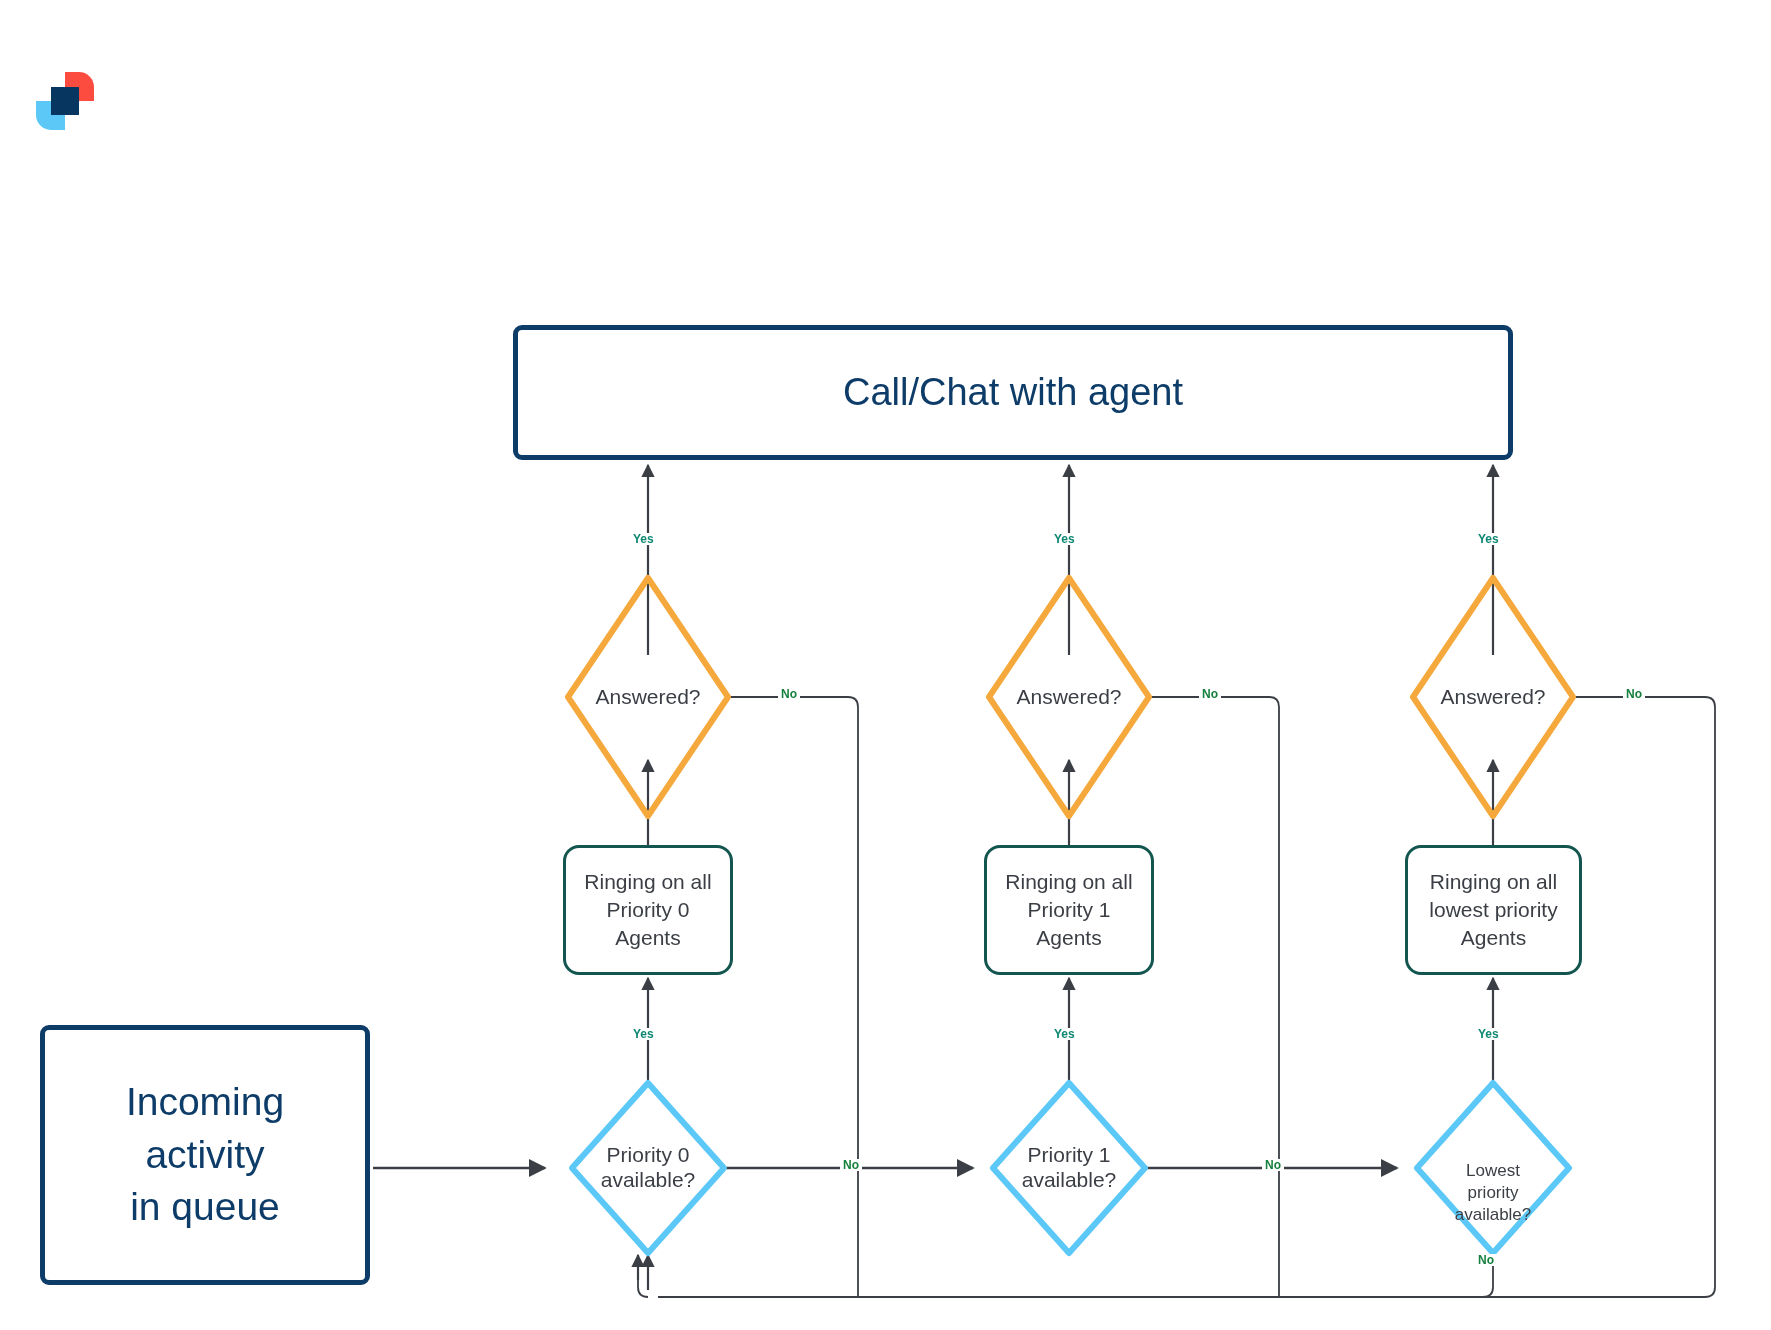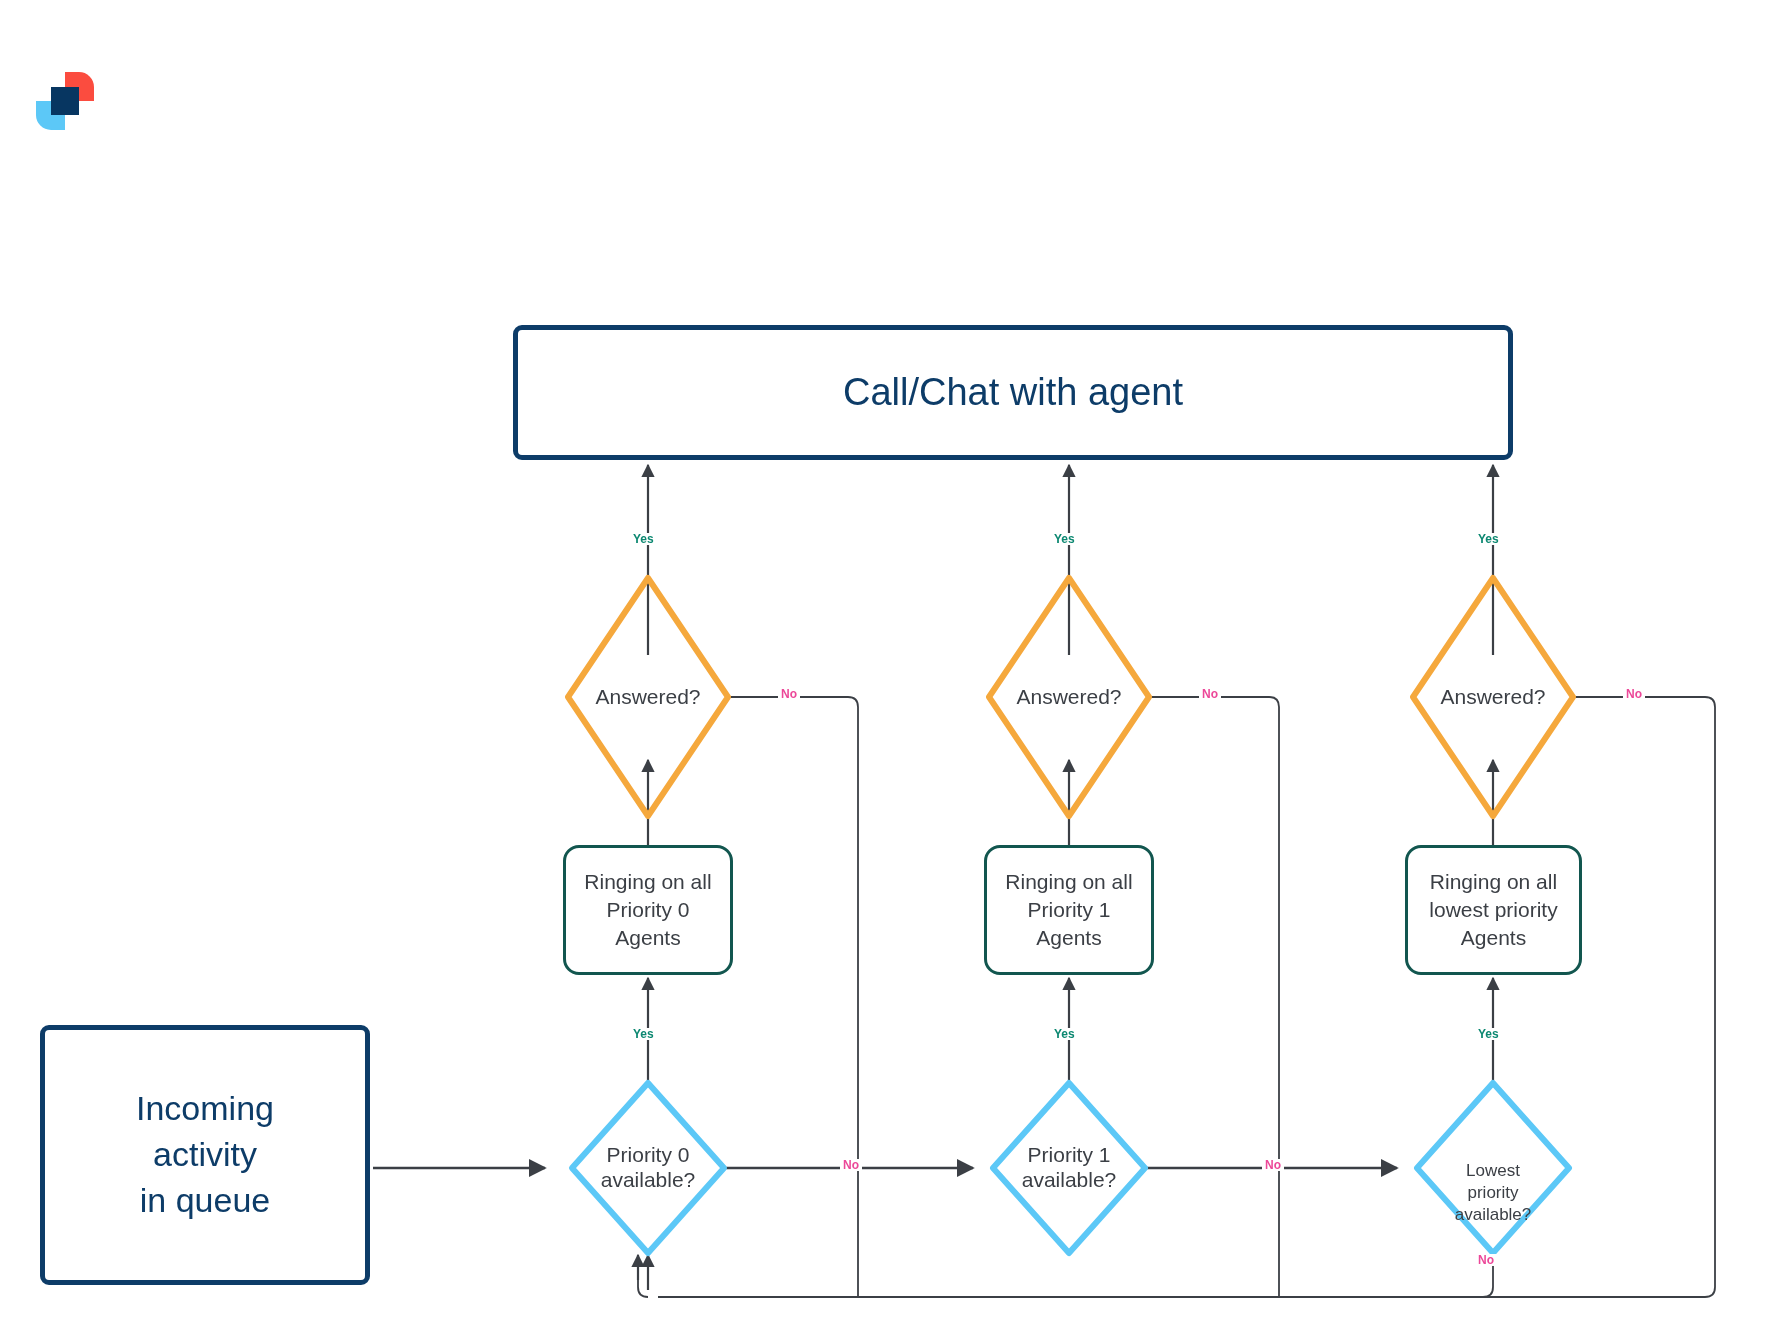--- a/index.html
+++ b/index.html
@@ -95,21 +95,21 @@
   .elabel {
     position: absolute;
     font-size: 12px;
     font-weight: bold;
     background: #ffffff;
     padding: 0 3px;
     white-space: nowrap;
     line-height: 1;
   }
   .elabel-yes { color: #0c8871; }
-  .elabel-no  { color: #ec4899; }
+  .elabel-no  { color: #15803d; }
 </style>
 </head>
 <body>
 
 <div id="page">
 
   <svg id="logo" viewBox="0 0 66 66">
     <path d="M33 4 h14 a15 15 0 0 1 15 15 v14 h-29 z" fill="#fb4c3f"></path>
     <path d="M4 33 h29 v29 h-14 a15 15 0 0 1 -15 -15 z" fill="#5cc8f7"></path>
     <rect x="19" y="19" width="28" height="28" fill="#073661"></rect>
@@ -167,21 +167,21 @@
       <path d="M 648 1083 L 724 1168 L 648 1253 L 572 1168 Z" stroke="#5cc8f7" stroke-width="6" stroke-linejoin="round"></path>
 
       <path d="M 1069 1083 L 1145 1168 L 1069 1253 L 993 1168 Z" stroke="#5cc8f7" stroke-width="6" stroke-linejoin="round"></path>
 
       <path d="M 1493 1083 L 1569 1168 L 1493 1253 L 1417 1168 Z" stroke="#5cc8f7" stroke-width="6" stroke-linejoin="round"></path>
     </g>
   </svg>
 
   <div class="node box-navy" style="left:513px; top:325px; width:1000px; height:135px; font-size:38px;">Call/Chat with agent</div>
 
-  <div class="node box-navy" style="left:40px; top:1025px; width:330px; height:260px; font-size:34px; line-height:1.35; flex-direction:column;">
+  <div class="node box-navy" style="left:40px; top:1025px; width:330px; height:260px; font-size:39px; line-height:1.35; flex-direction:column;">
     <span>Incoming</span>
     <span>activity</span>
     <span>in queue</span>
   </div>
 
   <div class="node box-green" style="left:563px; top:845px; width:170px; height:130px; font-size:21px; line-height:1.32; flex-direction:column;">
     <span>Ringing on all</span>
     <span>Priority 0</span>
     <span>Agents</span>
   </div>

